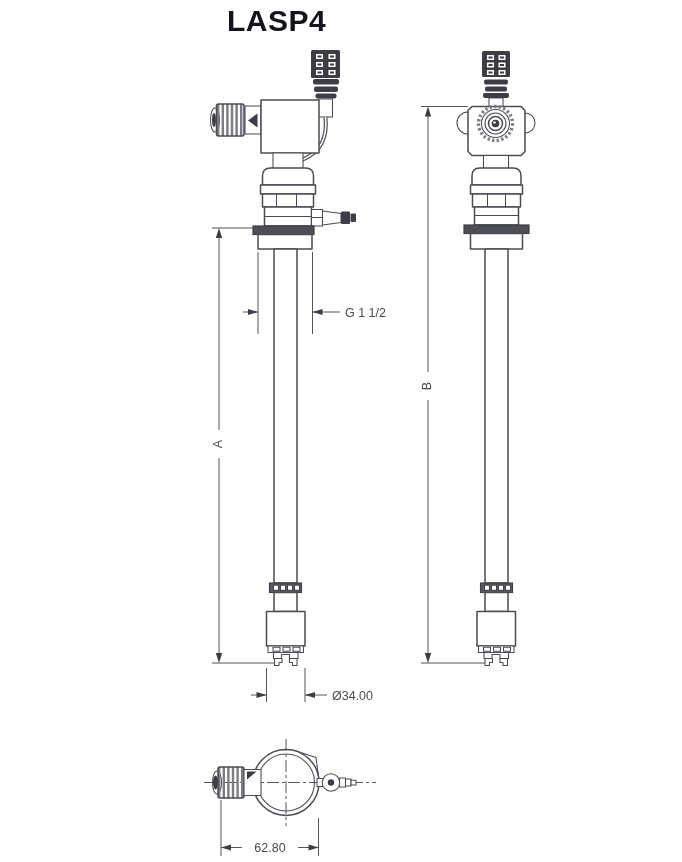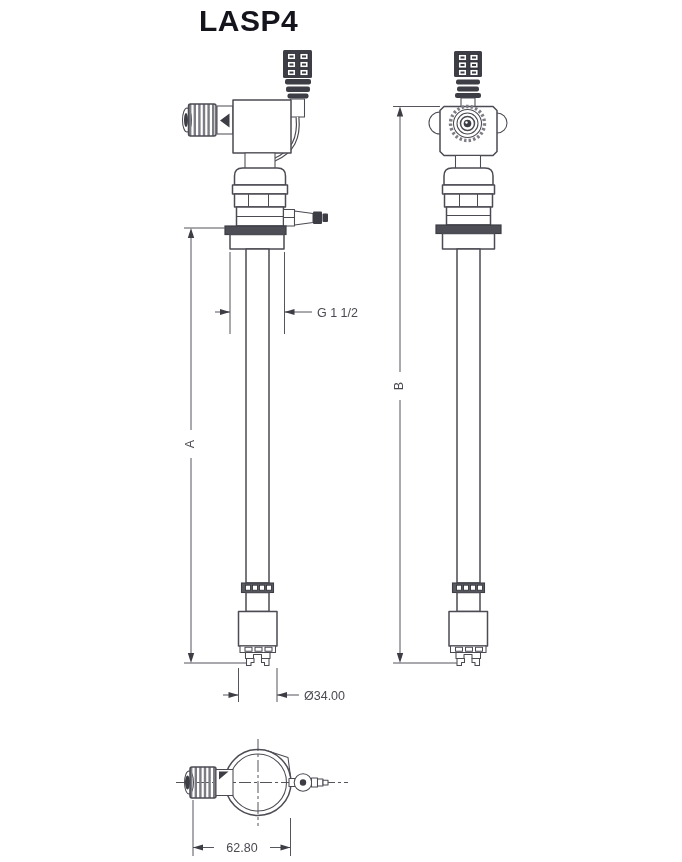--- a/index.html
+++ b/index.html
@@ -1,16 +1,16 @@
 <!DOCTYPE html>
 <html><head>
 <meta charset="utf-8">
 <style>
   html,body{margin:0;padding:0;background:#ffffff;}
-  .page{position:relative;width:621px;height:862px;background:#ffffff;overflow:hidden;}
+  .page{position:relative;width:621px;height:862px;background:#ffffff;overflow:hidden;padding-left:28px;}
   svg{display:block;}
   .ln{stroke:#4b4b53;stroke-width:1.5;fill:none;stroke-linejoin:round;}
   .lnf{stroke:#4b4b53;stroke-width:1.5;fill:#ffffff;stroke-linejoin:round;}
   .thin{stroke-width:1.05;}
   .dark{fill:#3d3d45;stroke:none;}
   .darkf{fill:#4e4e56;stroke:#3d3d45;stroke-width:1.2;}
   .greyf{fill:#5a5a62;stroke:#3d3d45;stroke-width:1.1;}
   .pin{fill:#ffffff;stroke:#2a2a32;stroke-width:0.8;}
   .pinslot{fill:#3d3d45;}
   .knurl{stroke:#7c7c84;stroke-dasharray:2.4 2.2;fill:none;}

